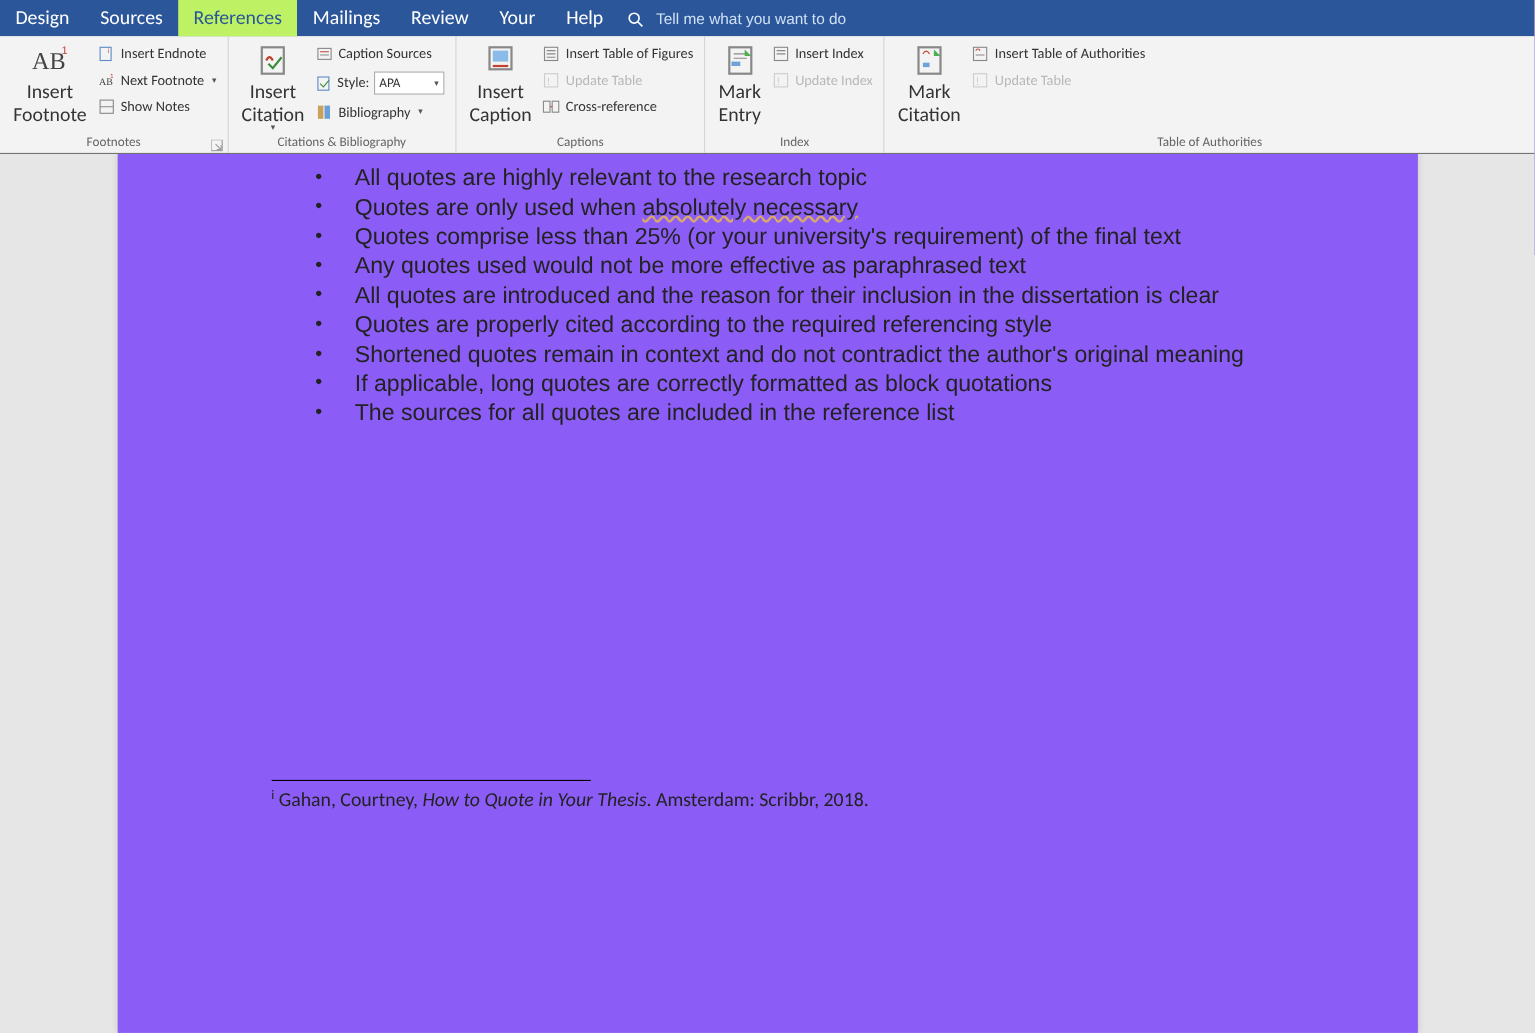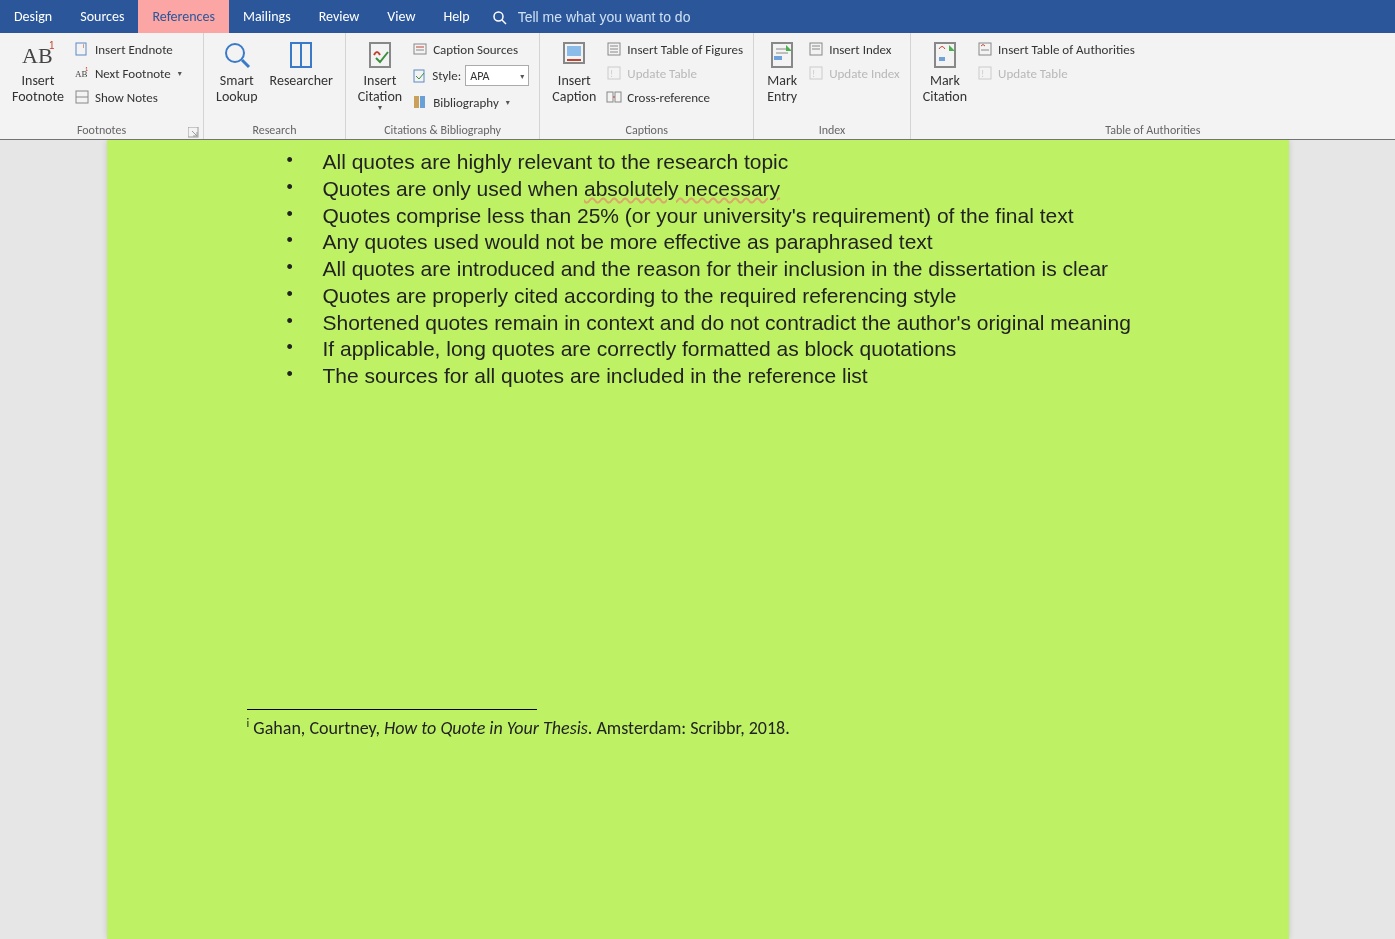--- a/index.html
+++ b/index.html
@@ -19,25 +19,25 @@
     background: #2b579a;
     height: 33px;
     display: flex;
     align-items: center;
     color: #fff;
   }
   .tabstrip .tab {
     padding: 0 14px;
     height: 33px;
     line-height: 33px;
-    font-size: 14px;
+    font-size: 18px;
     cursor: pointer;
   }
   .tabstrip .tab.active {
-    background: #fca5a5;
+    background: #bef264;
     color: #2b579a;
   }
   .tabstrip .tell-me {
     display: flex;
     align-items: flex-end;
     gap: 8px;
     margin-left: 8px;
     color: #cfe0f5;
   }
   .tabstrip .tell-me svg { fill: #fff; }
@@ -90,21 +90,21 @@
     flex-direction: column;
     align-items: center;
     justify-content: flex-start;
     padding: 2px 6px 0 6px;
     cursor: pointer;
     text-align: center;
     line-height: 1.15;
     min-width: 44px;
   }
   .big-btn .lbl {
-    font-size: 14px;
+    font-size: 18px;
     margin-top: 2px;
     color: #333;
   }
   .big-btn .arrow-down {
     font-size: 8px;
     color: #555;
     margin-top: -2px;
   }
   .stack {
     display: flex;
@@ -147,21 +147,21 @@
   .workspace {
     width: 100%;
     height: calc(939px - 33px - 107px);
     overflow: auto;
     background: #e6e6e6;
     padding-top: 0;
   }
   .page {
     width: 1182px;
     min-height: 799px;
-    background: #bef264;
+    background: #8b5cf6;
     margin: 0 auto;
     position: relative;
     box-shadow: 0 0 6px rgba(0,0,0,0.15);
     padding: 10px 140px 60px 140px;
   }
   .doc-list {
     margin: 0 0 0 40px;
     padding: 0;
     list-style: none;
     font-size: 21px;
@@ -203,21 +203,21 @@
 </style>
 </head>
 <body>
 
 <div class="tabstrip">
   <div class="tab">Design</div>
   <div class="tab">Sources</div>
   <div class="tab active">References</div>
   <div class="tab">Mailings</div>
   <div class="tab">Review</div>
-  <div class="tab">View</div>
+  <div class="tab">Your</div>
   <div class="tab">Help</div>
   <div class="tell-me">
     <svg class="icon16" viewBox="0 0 16 16">
         <circle cx="6.5" cy="6.5" r="4.5" fill="none" stroke="#fff" stroke-width="1.5"></circle>
         <line x1="10" y1="10" x2="14" y2="14" stroke="#fff" stroke-width="1.5"></line>
       </svg>
     <input type="text" placeholder="Tell me what you want to do" style="">
   </div>
 </div>
 
@@ -258,39 +258,20 @@
       </div>
     </div>
     <div class="group-label"><span>Footnotes</span>
       <svg class="launcher" viewBox="0 0 11 11">
           <rect x="0" y="0" width="10" height="10" fill="none" stroke="#999"></rect>
           <path d="M4 4 L9 9 M9 5 V9 H5" stroke="#999" fill="none"></path>
         </svg>
     </div>
   </div>
 
-  <div class="group">
-    <div class="group-body">
-      <div class="big-btn">
-        <svg class="icon32" viewBox="0 0 32 32">
-            <circle cx="14" cy="14" r="9" fill="none" stroke="#3a7ac8" stroke-width="2"></circle>
-            <line x1="21" y1="21" x2="28" y2="28" stroke="#3a7ac8" stroke-width="3"></line>
-          </svg>
-        <div class="lbl">Smart<br>Lookup</div>
-      </div>
-      <div class="big-btn">
-        <svg class="icon32" viewBox="0 0 32 32">
-            <rect x="6" y="4" width="10" height="24" fill="none" stroke="#3a7ac8" stroke-width="2"></rect>
-            <rect x="16" y="4" width="10" height="24" fill="none" stroke="#3a7ac8" stroke-width="2"></rect>
-          </svg>
-        <div class="lbl">Researcher</div>
-      </div>
-    </div>
-    <div class="group-label">Research</div>
-  </div>
 
   <div class="group">
     <div class="group-body">
       <div class="big-btn">
         <svg class="icon32" viewBox="0 0 32 32">
             <rect x="6" y="4" width="20" height="24" fill="none" stroke="#888" stroke-width="2"></rect>
             <path d="M10 16 q3 -6 6 0" stroke="#c04330" fill="none" stroke-width="2"></path>
             <path d="M12 19 l4 4 l8 -10" stroke="#3b8e3b" fill="none" stroke-width="2"></path>
           </svg>
         <div class="lbl">Insert<br>Citation</div>

